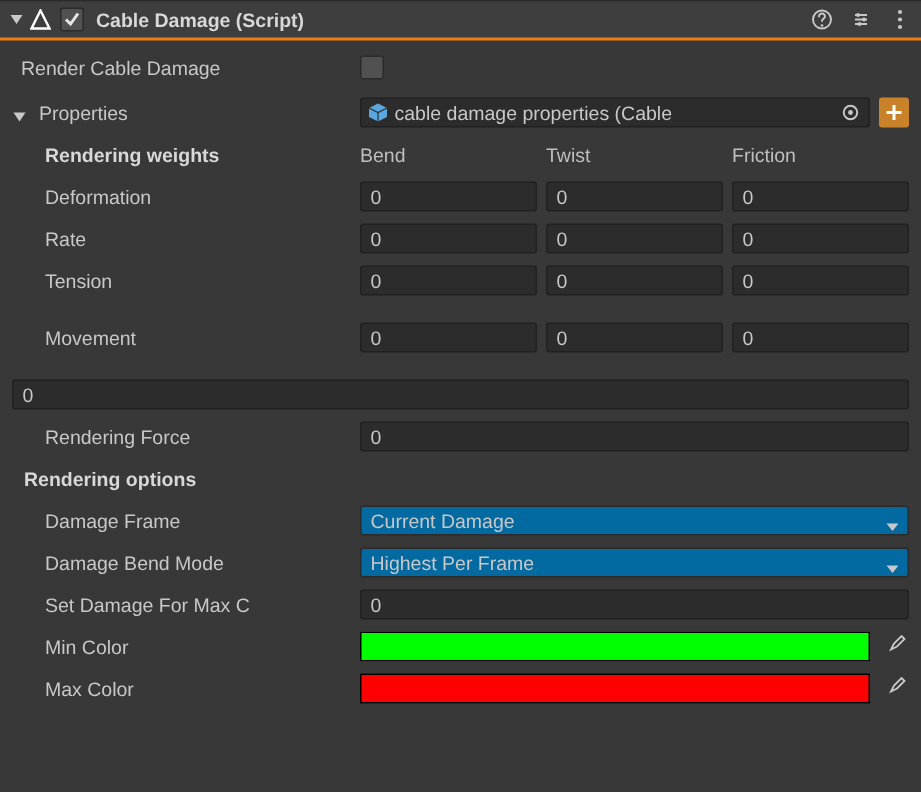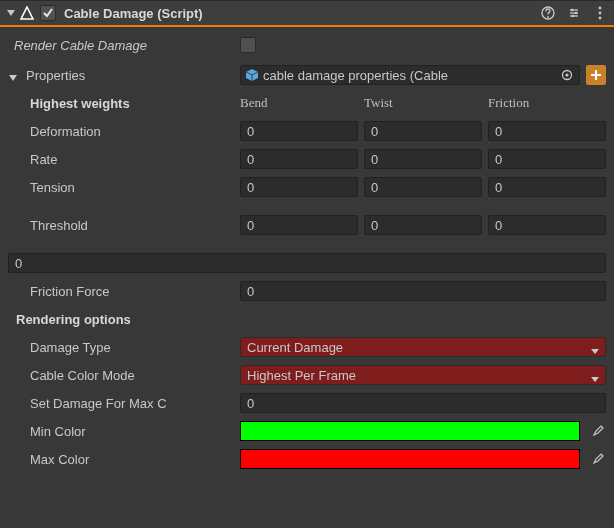--- a/index.html
+++ b/index.html
@@ -26,33 +26,33 @@
   .agx{width:14px;height:14px;margin-right:6px;display:flex;align-items:center;justify-content:center;}
   .agx svg{display:block;}
   .chk{width:16px;height:16px;background:#515151;border:1px solid #2b2b2b;border-radius:2px;display:flex;align-items:center;justify-content:center;margin-right:8px;}
   .chk svg{display:block;}
   .hdr .title{font-weight:bold;color:var(--text-bold);flex:1;}
   .hdr-icons{display:flex;gap:10px;align-items:center;}
   .icn{width:16px;height:16px;display:flex;align-items:center;justify-content:center;color:#c8c8c8;}
   
   .body{padding:5px 8px 8px 8px;}
   .row{display:flex;align-items:center;height:22px;margin-top:6px;}
-  .row:first-child{margin-top:2px;font-style:italic;}
+  .row:first-child{margin-top:2px;}
   .label-col{width:232px;flex:0 0 232px;padding-left:6px;}
   .label-col.indent{padding-left:22px;}
   .label-col.bold{font-weight:bold;color:var(--text-bold);}
-  .field-col{flex:1;display:flex;gap:6px;align-items:center;}
+  .field-col{flex:1;display:flex;gap:6px;align-items:flex-start;}
   .obj-field{flex:1;height:20px;background:var(--field);border:1px solid var(--field-border);border-radius:2px;display:flex;align-items:center;padding:0 4px;gap:4px;min-width:0;}
   .obj-field .obj-txt{flex:1;white-space:nowrap;overflow:hidden;text-overflow:ellipsis;color:var(--text);}
   .obj-picker{width:16px;height:16px;display:flex;align-items:center;justify-content:center;flex:0 0 16px;}
   .plus-btn{width:20px;height:20px;background:var(--plus-bg);border-radius:2px;display:flex;align-items:center;justify-content:center;flex:0 0 20px;}
   .num-field{flex:1;height:20px;background:var(--field);border:1px solid var(--field-border);border-radius:2px;color:var(--text);padding:0 6px;display:flex;align-items:center;}
   .tri-h{display:flex;gap:6px;flex:1;}
-  .tri-h span{flex:1;color:#bfbfbf;font-family:Liberation Serif, serif;}
-  .sel{flex:1;height:20px;background:#7f1d1d;border:1px solid #2b2b2b;border-radius:2px;display:flex;align-items:center;padding:0 6px;justify-content:space-between;}
+  .tri-h span{flex:1;color:#bfbfbf;}
+  .sel{flex:1;height:20px;background:#0369a1;border:1px solid #2b2b2b;border-radius:2px;display:flex;align-items:center;padding:0 6px;justify-content:space-between;}
   .sel .arrow{width:8px;height:8px;}
   .color-swatch{flex:1;height:20px;border:1px solid #000;}
   .eyedrop{width:16px;height:16px;display:flex;align-items:center;justify-content:center;flex:0 0 16px;margin-left:4px;}
   .spacer{height:10px;}
   
   .small-chk{width:16px;height:16px;background:#515151;border:1px solid #2b2b2b;border-radius:2px;}
 </style>
 </head>
 <body>
 
@@ -139,21 +139,21 @@
       <span class="plus-btn">
         <svg width="12" height="12" viewBox="0 0 12 12">
             <line x1="6" y1="1" x2="6" y2="11" stroke="#fff" stroke-width="2"></line>
             <line x1="1" y1="6" x2="11" y2="6" stroke="#fff" stroke-width="2"></line>
           </svg>
       </span>
     </div>
   </div>
 
   <div class="row">
-    <div class="label-col indent bold">Highest weights</div>
+    <div class="label-col indent bold">Rendering weights</div>
     <div class="field-col tri-h">
       <span>Bend</span>
       <span>Twist</span>
       <span>Friction</span>
     </div>
   </div>
 
   <div class="row">
     <div class="label-col indent">Deformation</div>
     <div class="field-col">
@@ -177,62 +177,62 @@
     <div class="field-col">
       <div class="num-field">0</div>
       <div class="num-field">0</div>
       <div class="num-field">0</div>
     </div>
   </div>
 
   <div class="spacer"></div>
 
   <div class="row">
-    <div class="label-col indent">Threshold</div>
+    <div class="label-col indent">Movement</div>
     <div class="field-col">
       <div class="num-field">0</div>
       <div class="num-field">0</div>
       <div class="num-field">0</div>
     </div>
   </div>
 
   <div class="spacer"></div>
 
   <div class="row">
     <div class="field-col">
       <div class="num-field">0</div>
     </div>
   </div>
 
   <div class="row">
-    <div class="label-col indent">Friction Force</div>
+    <div class="label-col indent">Rendering Force</div>
     <div class="field-col">
       <div class="num-field">0</div>
     </div>
   </div>
 
   <div class="row">
     <div class="label-col bold" style="padding-left:8px;">Rendering options</div>
     <div class="field-col"></div>
   </div>
 
   <div class="row">
-    <div class="label-col indent">Damage Type</div>
+    <div class="label-col indent">Damage Frame</div>
     <div class="field-col">
       <div class="sel">
         <span>Current Damage</span>
         <span class="arrow"><svg width="8" height="8" viewBox="0 0 8 8">
               <polygon points="0,2 8,2 4,7" fill="#c8c8c8"></polygon>
             </svg></span>
       </div>
     </div>
   </div>
 
   <div class="row">
-    <div class="label-col indent">Cable Color Mode</div>
+    <div class="label-col indent">Damage Bend Mode</div>
     <div class="field-col">
       <div class="sel">
         <span>Highest Per Frame</span>
         <span class="arrow"><svg width="8" height="8" viewBox="0 0 8 8">
               <polygon points="0,2 8,2 4,7" fill="#c8c8c8"></polygon>
             </svg></span>
       </div>
     </div>
   </div>
 

